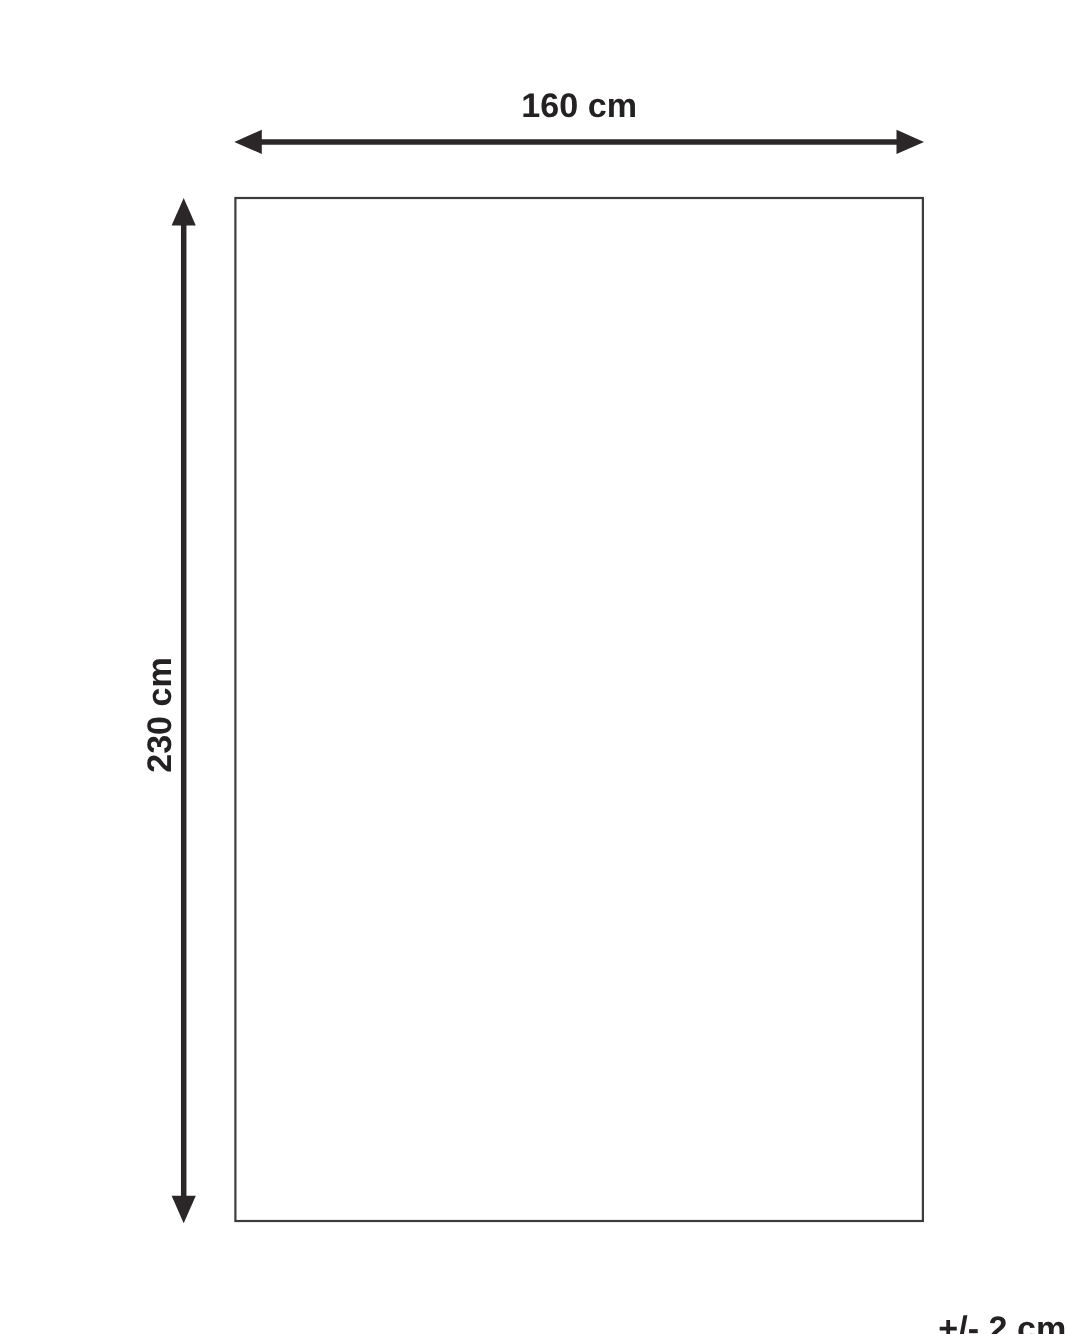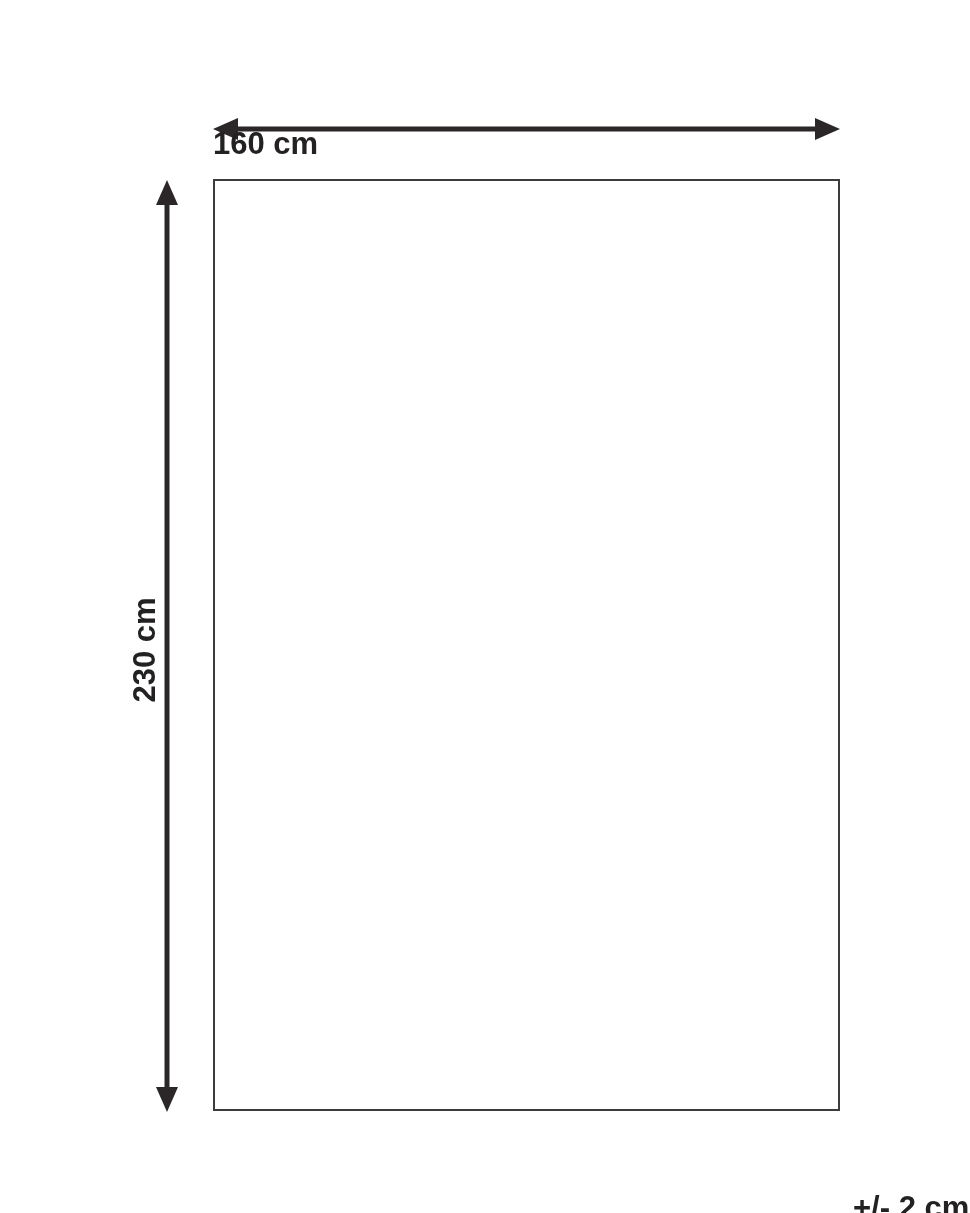--- a/index.html
+++ b/index.html
@@ -38,21 +38,21 @@
     color: #242122;
     font-size: 31px;
     font-weight: 700;
     letter-spacing: 0px;
     white-space: nowrap;
   }
   .width-label {
     left: 213px;
     top: 78px;
     width: 627px;
-    margin-top: 48px;
+    text-align: center;
   }
   .height-label {
     left: 145px;
     top: 650px;
     transform: translate(-50%, -50%) rotate(-90deg);
     transform-origin: center center;
     text-align: center;
   }
   .tolerance-label {
     left: 853px;

